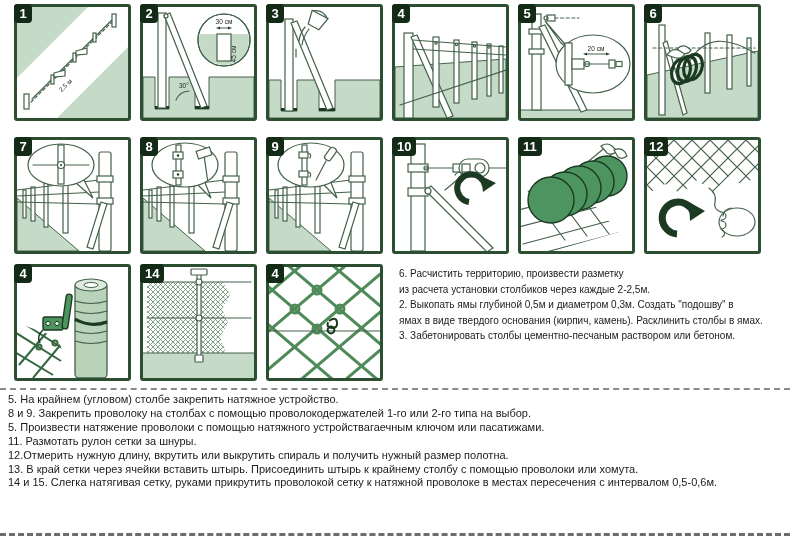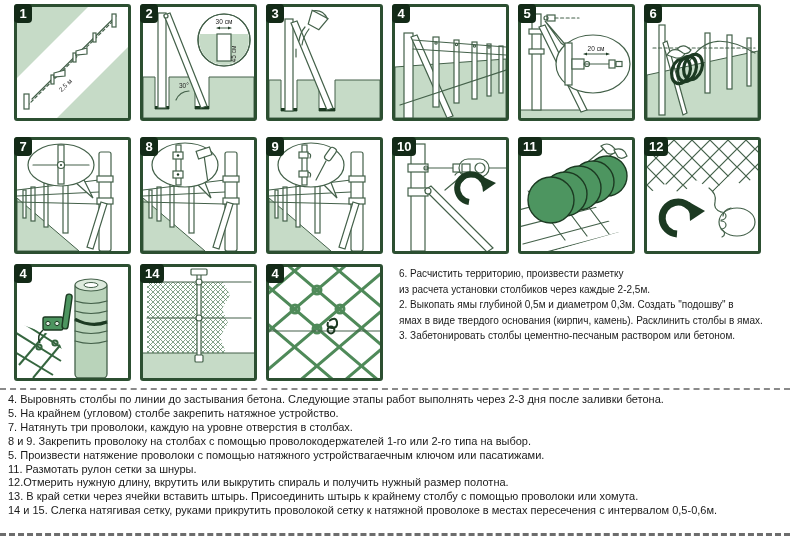--- a/index.html
+++ b/index.html
@@ -417,23 +417,21 @@
     <div>6. Расчистить территорию, произвести разметку</div>
     <div>из расчета установки столбиков через каждые 2-2,5м.</div>
     <div>2. Выкопать ямы глубиной 0,5м и диаметром 0,3м. Создать "подошву" в</div>
     <div>ямах в виде твердого основания  (кирпич, камень). Расклинить столбы в ямах.</div>
     <div>3. Забетонировать столбы цементно-песчаным  раствором или бетоном.</div>
   </div>
 
   <div class="sep" id="sep-top"></div>
 
   <div class="bottomtext">
-    <div>4. Выровнять столбы по линии до застывания бетона. Следующие этапы работ выполнять через 2-3 дня после заливки бетона.</div>
     <div>5. На крайнем (угловом) столбе закрепить натяжное устройство.</div>
-    <div>7. Натянуть три проволоки, каждую  на уровне отверстия в столбах.</div>
     <div>8 и 9. Закрепить проволоку на столбах с помощью проволокодержателей 1-го или 2-го типа на выбор.</div>
     <div>5. Произвести натяжение проволоки с помощью натяжного устройствагаечным ключом или пасатижами.</div>
     <div>11. Размотать рулон сетки за шнуры.</div>
     <div>12.Отмерить нужную длину, вкрутить или выкрутить спираль и получить нужный размер полотна.</div>
     <div>13. В край сетки через ячейки вставить штырь. Присоединить штырь к крайнему столбу с помощью проволоки или хомута.</div>
     <div>14 и 15. Слегка натягивая сетку, руками прикрутить проволокой сетку к натяжной проволоке в местах пересечения с интервалом 0,5-0,6м.</div>
   </div>
 
   <div class="sep" id="sep-bottom"></div>
 

